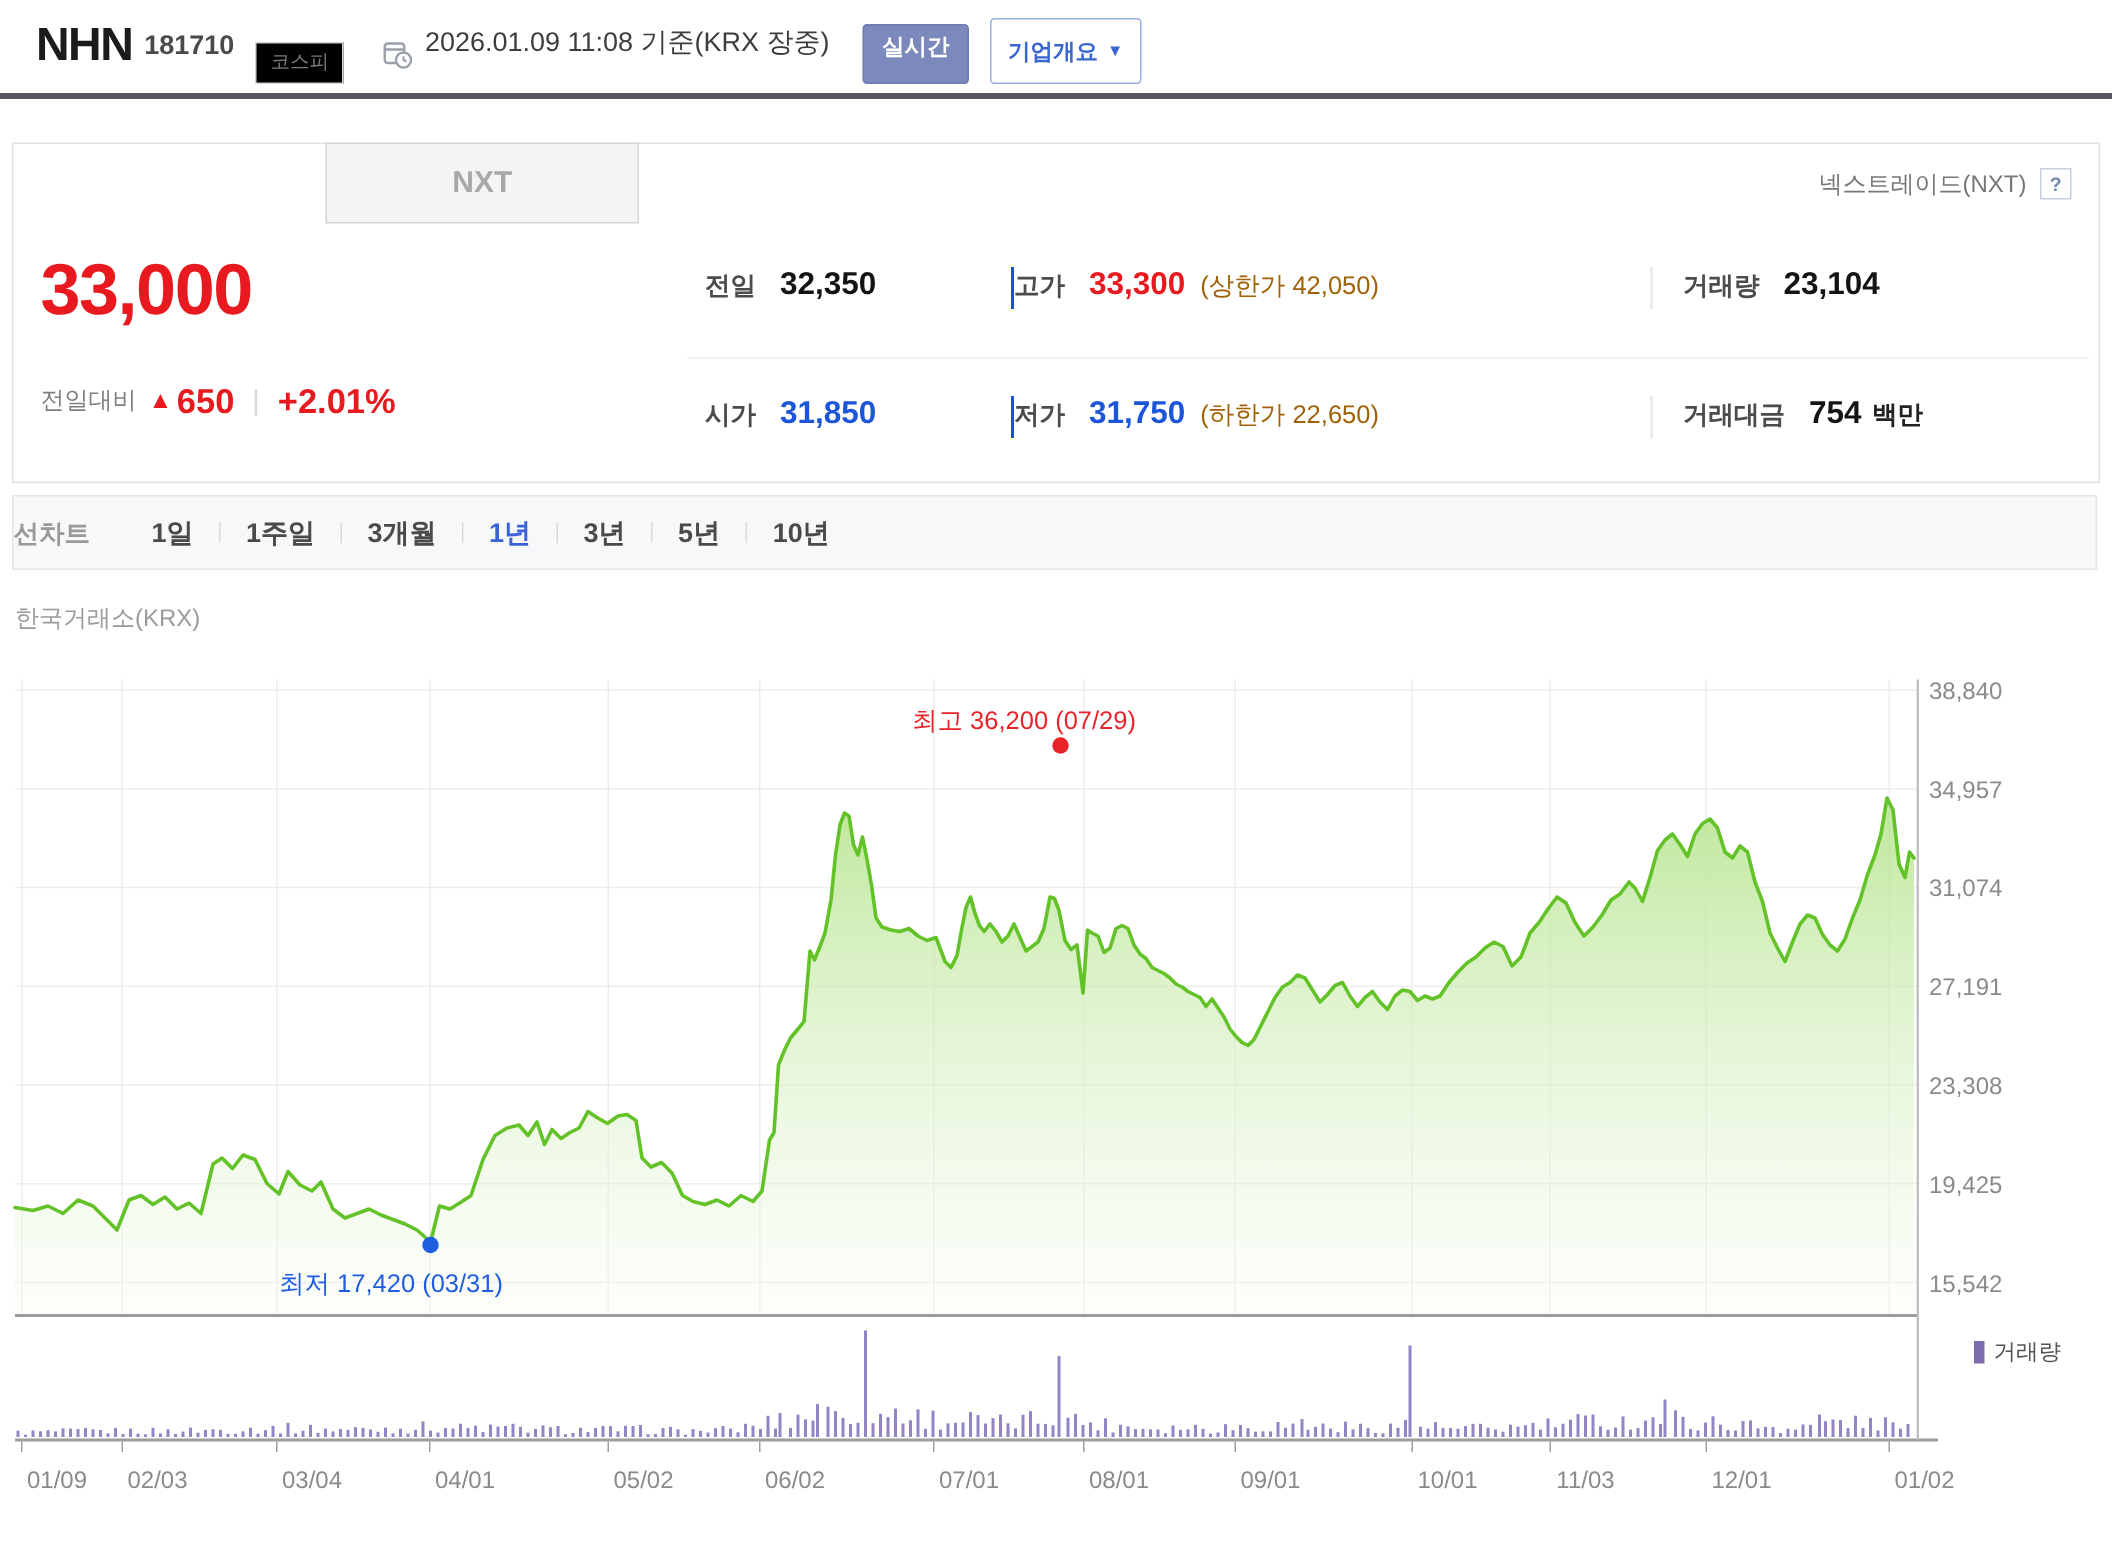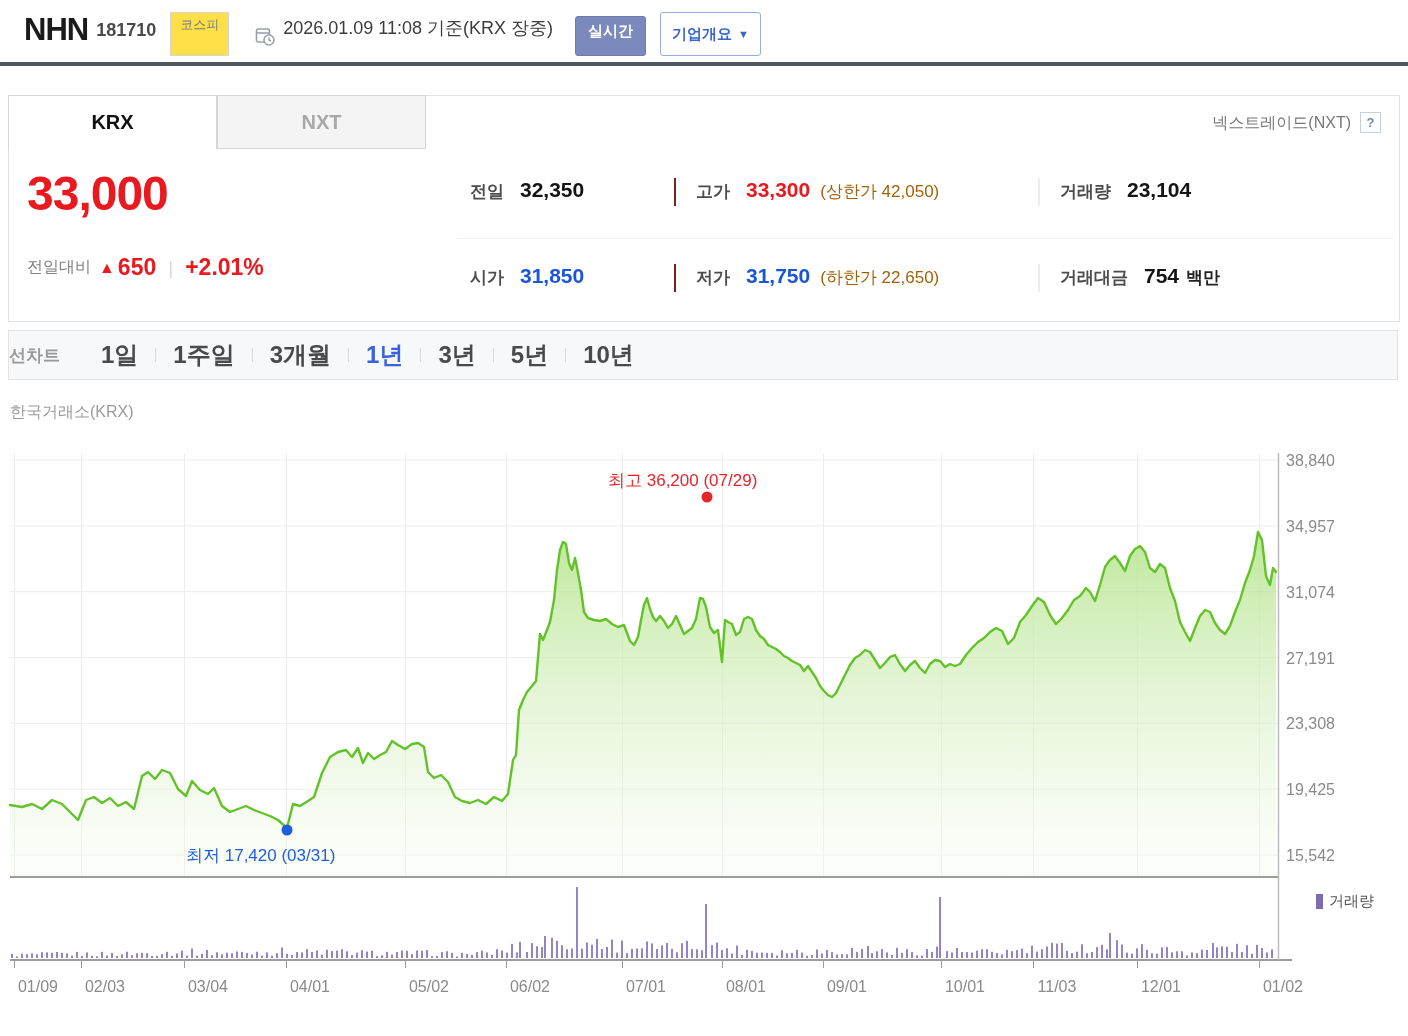--- a/index.html
+++ b/index.html
@@ -2,22 +2,22 @@
 <html><head>
 <meta charset="utf-8">
 <style>
   html,body{margin:0;padding:0}
   body{width:1408px;height:1036px;background:#fff;position:relative;overflow:hidden;
        font-family:"Liberation Sans","DejaVu Sans",sans-serif;color:#222}
   
   .hdr{position:absolute;left:24px;top:12px;height:44px;display:flex;}
   .t-name{font-size:31px;font-weight:800;color:#1b1b1b;letter-spacing:-1px}
   .t-code{font-size:18px;font-weight:bold;color:#4a4a4a;margin-left:8px;margin-top:8px}
-  .badge{font-size:13px;color:#7a7a7a;border:1px solid #d5d5d5;background:#fde047;
-         padding:3px 9px;margin-left:14px;margin-top:0}
+  .badge{font-size:13px;color:#7a7a7a;border:1px solid #d5d5d5;background:#000000;
+         padding:3px 9px;margin-left:14px;margin-top:16px}
   .clock{margin-left:26px;margin-top:4px;display:flex;align-items:center}
   .date{font-size:18px;color:#3d3d3d;margin-left:8px;margin-top:4px}
   .btn-rt{margin-left:22px;margin-top:4px;background:#7b89bd;color:#fff;font-weight:bold;
           font-size:15px;padding:5px 12px;border-radius:3px;border:1px solid #6c7bb1;cursor:pointer}
   .btn-co{margin-left:14px;margin-top:0;background:#fff;color:#3a66cf;font-weight:bold;
           font-size:15px;padding:4px 11px;border-radius:3px;border:1px solid #94aede;cursor:pointer;
           display:flex;align-items:center;gap:6px}
   .btn-co .caret{font-size:11px;color:#3a66cf}
   .topbar{position:absolute;left:0;top:62px;width:1408px;height:4px;background:#53575d}
   
@@ -36,34 +36,34 @@
   .chg{position:absolute;left:18px;top:158px;display:flex;align-items:center;font-size:16px;color:#808080}
   .chg .arrow{color:#e8191f;font-size:16px;margin:0 3px 0 8px}
   .chg .val,.chg .pct{color:#e8191f;font-size:23px;font-weight:bold}
   .chg .sep{color:#d8d8d8;margin:0 12px;font-size:19px}
   .stats{position:absolute;left:447px;top:0;right:4px;height:100%}
   .hline{position:absolute;left:2px;right:2px;top:142px;border-top:1px solid #f0f0f0}
   .srow{position:absolute;left:0;right:0;display:flex;align-items:center;height:40px}
   .srow1{top:76px}.srow2{top:162px}
   .cell{display:flex;align-items:baseline;box-sizing:border-box;height:28px}
   .c1{width:218px;padding-left:14px}
-  .c2{width:364px;padding-left:20px;border-left:2px solid #7f1d1d}
+  .c2{width:426px;border-left:2px solid #1d4ed8}
   .c3{padding-left:20px;border-left:2px solid #ececec}
   .slabel{font-size:17px;font-weight:bold;color:#4c4c4c;margin-right:16px}
   .sval{font-size:21px;font-weight:bold;color:#141414}
   .sval.red{color:#e8191f}.sval.blue{color:#1b56d8}
   .paren{font-size:17px;color:#a16207;margin-left:10px}
   .unit{font-size:17px;color:#222;margin-left:7px;font-weight:bold}
   
   .controls{position:absolute;left:8px;top:330px;width:1390px;height:50px;background:#f7f8f9;
             border:1px solid #e3e3e3;display:flex;align-items:stretch;box-sizing:border-box}
   .ctl-left{width:702px;display:flex;justify-content:flex-start;align-items:center}
   .ctl-right{flex:1;display:flex;justify-content:center;align-items:center;border-left:1px solid #e6e6e6}
   .ctl-label{color:#999;font-weight:bold;font-size:17px;margin-right:24px}
-  .opt{font-size:24px;font-weight:bold;color:#4a4a4a;padding:0 17px;cursor:pointer;white-space:nowrap}
+  .opt{font-size:18px;font-weight:bold;color:#4a4a4a;padding:0 17px;cursor:pointer;white-space:nowrap}
   .opt.active{color:#3c62d9}
   .vsep{width:1px;height:14px;background:#d9d9d9}
   
   .chart-title{position:absolute;left:10px;top:402px;font-size:16px;color:#9b9b9b}
   #plot{position:absolute;left:0;top:390px}
   .legend{position:absolute;left:1316px;top:892px;display:flex;align-items:center;gap:6px;
           font-size:15px;color:#555}
   .legend .sw{width:7px;height:15px;background:#7d6bb0}
 </style>
 </head>
@@ -86,21 +86,20 @@
   </span>
   <span class="btn-rt">실시간</span>
   <span class="btn-co">
     <span>기업개요</span>
     <span class="caret">▼</span>
   </span>
 </div>
 <div class="topbar"></div>
 
 <div class="infobox">
-  <div class="tab tab-krx">KRX</div>
   <div class="tab tab-nxt">NXT</div>
   <div class="nxt-note">넥스트레이드(NXT)</div>
   <div class="help">?</div>
 
   <div class="cur">33,000</div>
   <div class="chg">
     <span>전일대비</span>
     <span class="arrow">▲</span>
     <span class="val">650</span>
     <span class="sep">|</span>

